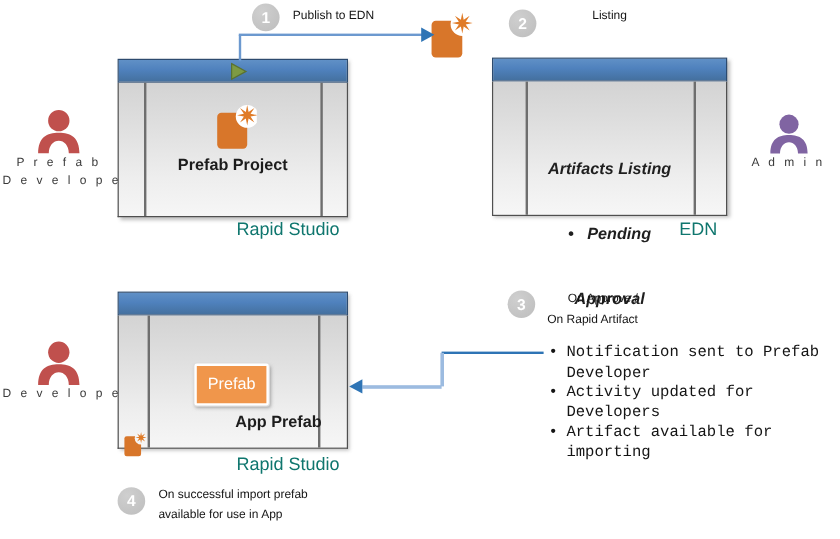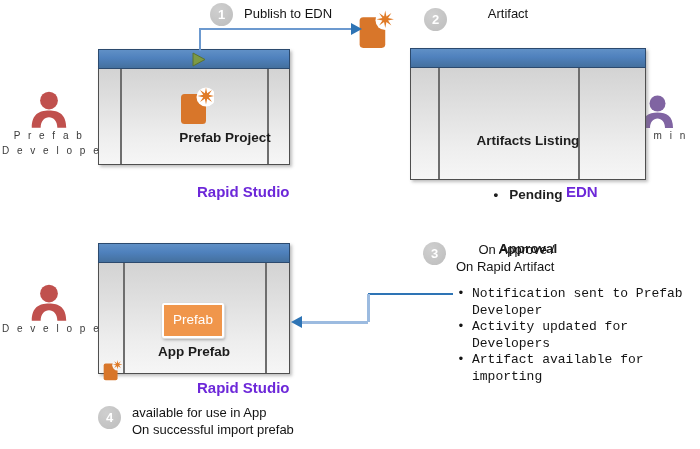--- a/index.html
+++ b/index.html
@@ -18,21 +18,21 @@
     position:relative; height:20px;
     background:linear-gradient(180deg,#6090c6 0%,#4f81bd 45%,#44709e 100%);
     border:1.5px solid #2c4a6e;
   }
   .win-body {
     position:relative;
     background:linear-gradient(180deg,#d3d3d3 0%,#dedede 30%,#eeeeee 72%,#f6f6f6 100%);
     border:1px solid #4f4f4f; border-top:none;
   }
   .vline { position:absolute; top:0; bottom:0; width:2px; background:#6e6e6e; }
-  .win-caption { position:absolute; font-size:15px; font-weight:700; color:#6d28d9; white-space:nowrap; }
+  .win-caption { position:absolute; font-size:15px; font-weight:400; color:#0f766e; white-space:nowrap; }
 
   .play-icon { position:absolute; left:92px; top:2px; width:16px; height:15px; }
 
   .doc-icon-large { position:absolute; }
   .content-text { position:absolute; width:100%; text-align:center; font-size:13.5px; font-weight:600; color:#1c1c1c; }
 
   .edn-content { position:absolute; top:28px; left:0; right:0; text-align:center;
     font-size:13.5px; font-weight:600; line-height:18px; white-space:pre-wrap; }
 
   .prefab-button {
@@ -48,21 +48,21 @@
   .actor svg { display:block; margin:0 auto; }
   .actor-label { font-size:10px; letter-spacing:2.5px; color:#3a3a3a; line-height:14.5px; white-space:nowrap; }
 
   
   .step-circle {
     position:absolute; width:23px; height:23px; border-radius:50%;
     background:radial-gradient(circle at 35% 30%,#cfcfcf,#bdbdbd);
     color:#ffffff; font-size:13px; font-weight:bold;
     text-align:center; line-height:23px;
   }
-  .step-label { position:absolute; font-size:13px; line-height:16.5px; color:#141414; white-space:nowrap; }
+  .step-label { position:absolute; font-size:10px; line-height:16.5px; color:#141414; white-space:nowrap; }
   .step-label.centered { text-align:center; white-space:normal; }
 
   
   .notes { position:absolute; left:455px; top:286px; width:238px; list-style:none;font-family:Liberation Mono, monospace; }
   .notes li { font-size:13px; line-height:16.5px; padding-left:17px; position:relative; color:#141414; }
   .notes li::before { content:"•"; position:absolute; left:2px; }
 
   
   .line { position:absolute; }
   .conn1-v { left:199px; top:29px; width:2px; height:22px; background:#6c99cf; }
@@ -112,52 +112,52 @@
   </div>
 
   <div class="app-window" style="left:98px; top:49px; width:192px;">
     <div class="titlebar">
       <span class="play-icon">
         <svg width="16" height="15" viewBox="0 0 16 15">
             <polygon points="2,1 14,7.5 2,14" fill="#7d9a44" stroke="#5a7232" stroke-width="1"></polygon>
           </svg>
       </span>
     </div>
-    <div class="win-body" style="height:96px;padding-left:31px;">
+    <div class="win-body" style="height:112px;">
       <div class="vline" style="left:21px;"></div>
       <div class="vline" style="left:168px;"></div>
       <span class="doc-icon-large" style="left:79px; top:17px;">
         <svg width="36" height="41" viewBox="0 0 36 41">
           <rect x="3" y="8" width="25" height="30" rx="3.5" fill="#d8762a"></rect>
           <circle cx="28" cy="11" r="9.5" fill="#ffffff"></circle>
           <path transform="translate(28,10)" fill="#e07b27" d="M8.5,0 L2.77,1.15 L6.01,6.01 L1.15,2.77 L0,8.5 L-1.15,2.77 L-6.01,6.01 L-2.77,1.15 L-8.5,0 L-2.77,-1.15 L-6.01,-6.01 L-1.15,-2.77 L0,-8.5 L1.15,-2.77 L6.01,-6.01 L2.77,-1.15 Z"></path>
         </svg>
       </span>
       <div class="content-text" style="top:61px;">Prefab Project</div>
     </div>
   </div>
   <div class="win-caption" style="left:197px; top:183px;">Rapid Studio</div>
 
-  <div class="app-window" style="left:410px; top:48px; width:236px;">
+  <div class="app-window" style="left:410px; top:48px; width:196px;font-style:italic;">
     <div class="titlebar"></div>
     <div class="win-body" style="height:112px;">
       <div class="vline" style="left:27px;"></div>
       <div class="vline" style="left:167px;"></div>
       <div class="edn-content">
         <div>Artifacts Listing</div>
         <div>•   Pending</div>
         <div>Approval</div>
       </div>
     </div>
   </div>
   <div class="win-caption" style="left:566px; top:183px;">EDN</div>
 
   <div class="app-window" style="left:98px; top:243px; width:192px;">
     <div class="titlebar"></div>
-    <div class="win-body" style="height:111px;">
+    <div class="win-body" style="height:111px;padding-left:38px;">
       <div class="vline" style="left:24px;"></div>
       <div class="vline" style="left:166px;"></div>
       <div class="prefab-button">Prefab</div>
       <div class="content-text" style="top:81px;">App Prefab</div>
       <span class="doc-icon-small">
         <svg width="20" height="23" viewBox="0 0 36 41">
           <rect x="3" y="8" width="25" height="30" rx="3.5" fill="#d8762a"></rect>
           <circle cx="28" cy="11" r="9.5" fill="#f5f5f5"></circle>
           <path transform="translate(28,10)" fill="#e07b27" d="M8.5,0 L2.77,1.15 L6.01,6.01 L1.15,2.77 L0,8.5 L-1.15,2.77 L-6.01,6.01 L-2.77,1.15 L-8.5,0 L-2.77,-1.15 L-6.01,-6.01 L-1.15,-2.77 L0,-8.5 L1.15,-2.77 L6.01,-6.01 L2.77,-1.15 Z"></path>
         </svg>
@@ -181,33 +181,33 @@
   <div class="line conn3-dark-h"></div>
   <div class="line conn3-light-v"></div>
   <div class="line conn3-light-h"></div>
   <div class="line arrow-left"></div>
 
   <div class="step-circle" style="left:210px; top:3px;">1</div>
   <div class="step-label" style="left:244px; top:6px;">Publish to EDN</div>
 
   <div class="step-circle" style="left:424px; top:8px;">2</div>
   <div class="step-label centered" style="left:448px; top:6px; width:120px;">
-    <div>Artifact</div>
+    <div>Listing</div>
   </div>
 
   <div class="step-circle" style="left:423px; top:242px;">3</div>
   <div class="step-label" style="left:456px; top:242px;text-align:right;">
     <div>On Approve /</div>
     <div>On Rapid Artifact</div>
   </div>
 
   <div class="step-circle" style="left:98px; top:406px;">4</div>
   <div class="step-label" style="left:132px; top:405px;">
+    <div>On successful import prefab</div>
     <div>available for use in App</div>
-    <div>On successful import prefab</div>
   </div>
 
   <ul class="notes">
     <li>Notification sent to Prefab Developer</li>
     <li>Activity updated for Developers</li>
     <li>Artifact available for importing</li>
   </ul>
 
 </div>
 

